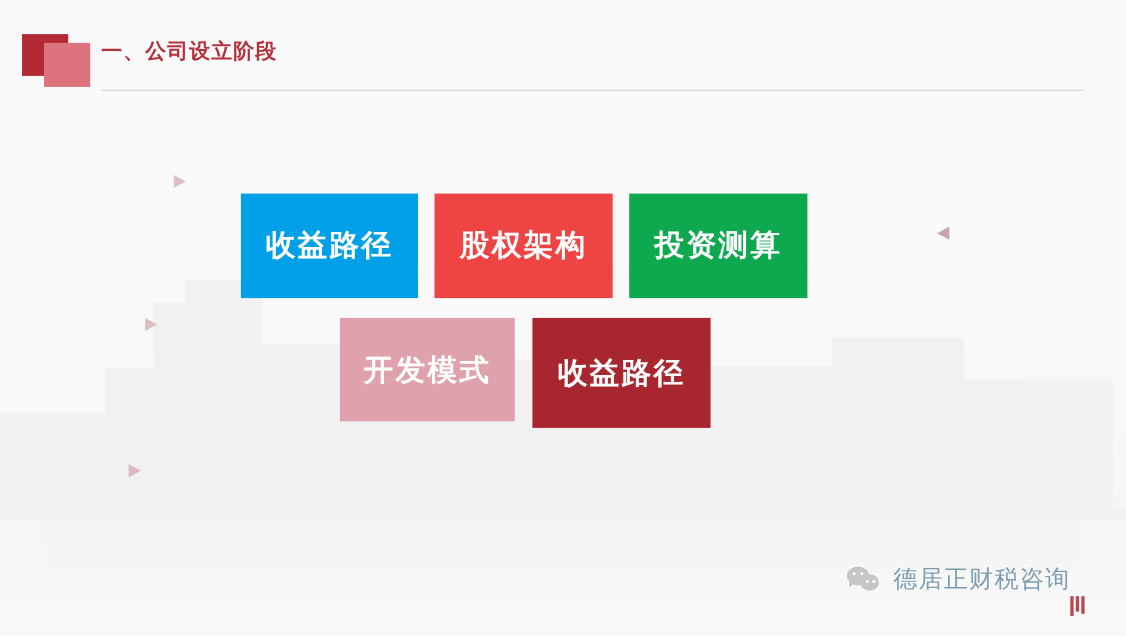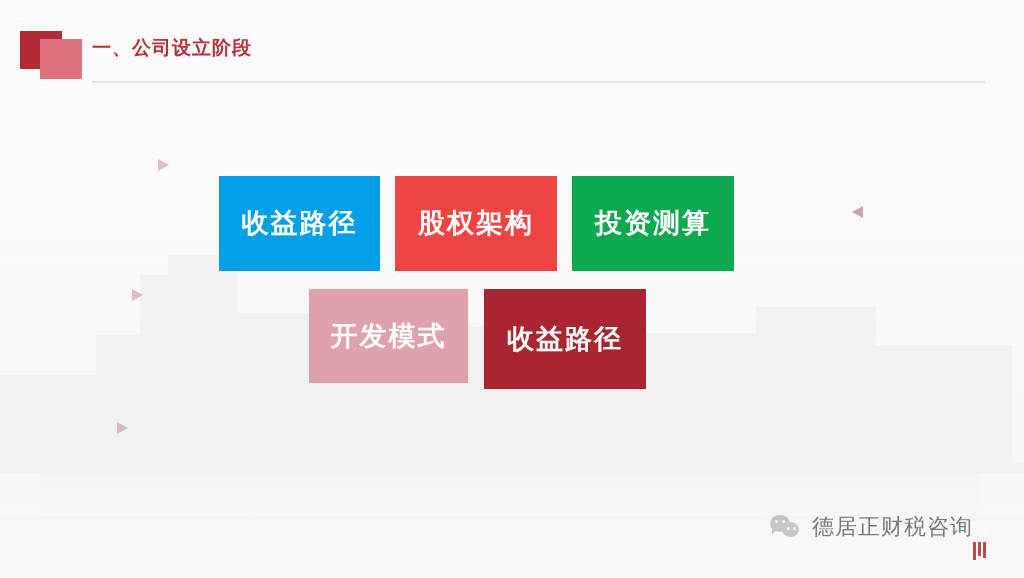--- a/index.html
+++ b/index.html
@@ -223,21 +223,21 @@
   <div id="watermark">
     <div id="wechat-icon">
       <div class="bub b1"></div>
       <div class="tail1"></div>
       <div class="bub b2"></div>
       <div class="dot d1"></div>
       <div class="dot d2"></div>
       <div class="dot d3"></div>
       <div class="dot d4"></div>
     </div>
-    <div id="watermark-text" style="color: #000000;">德居正财税咨询</div>
+    <div id="watermark-text" style="color: #0c4a6e;">德居正财税咨询</div>
   </div>
   <div id="red-mark">
     <span style="left:0px;"></span>
     <span style="left:5px;height:14px;"></span>
     <span style="left:10px;height:16px;"></span>
   </div>
 
 </div>
 
 </body></html>

